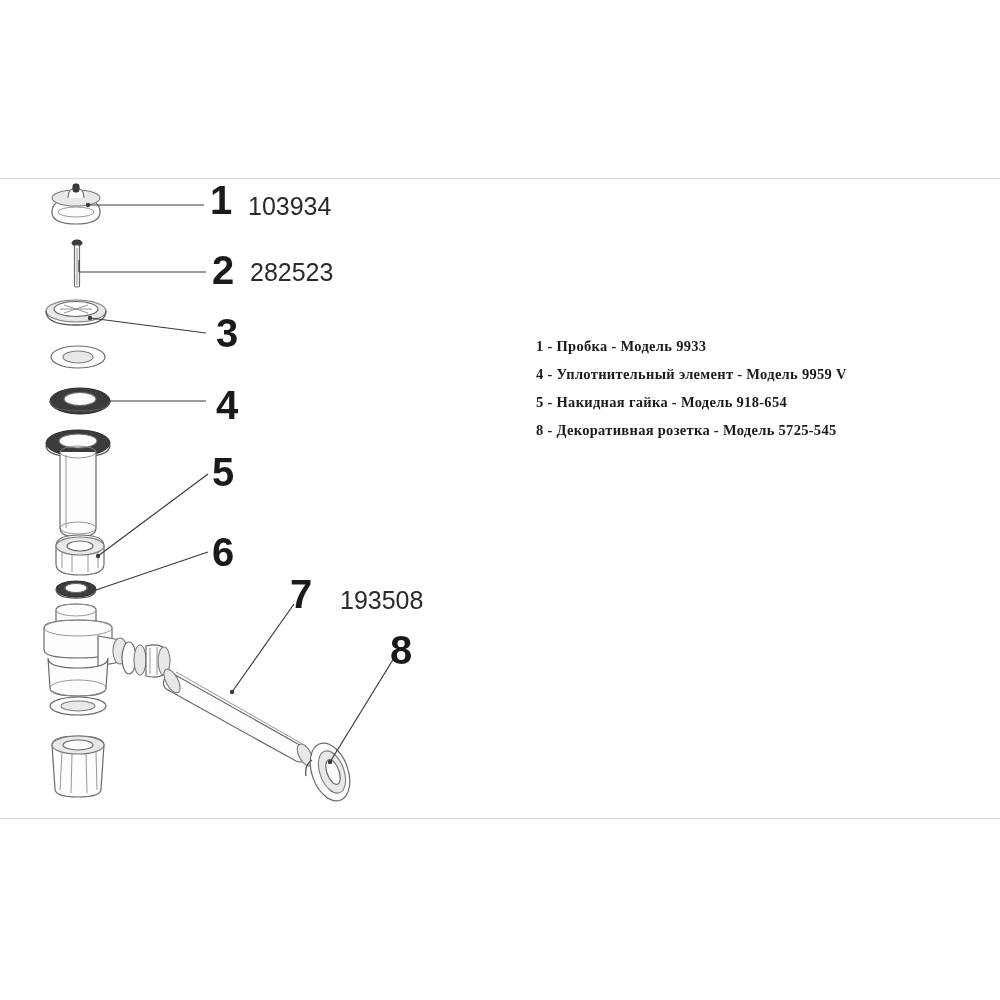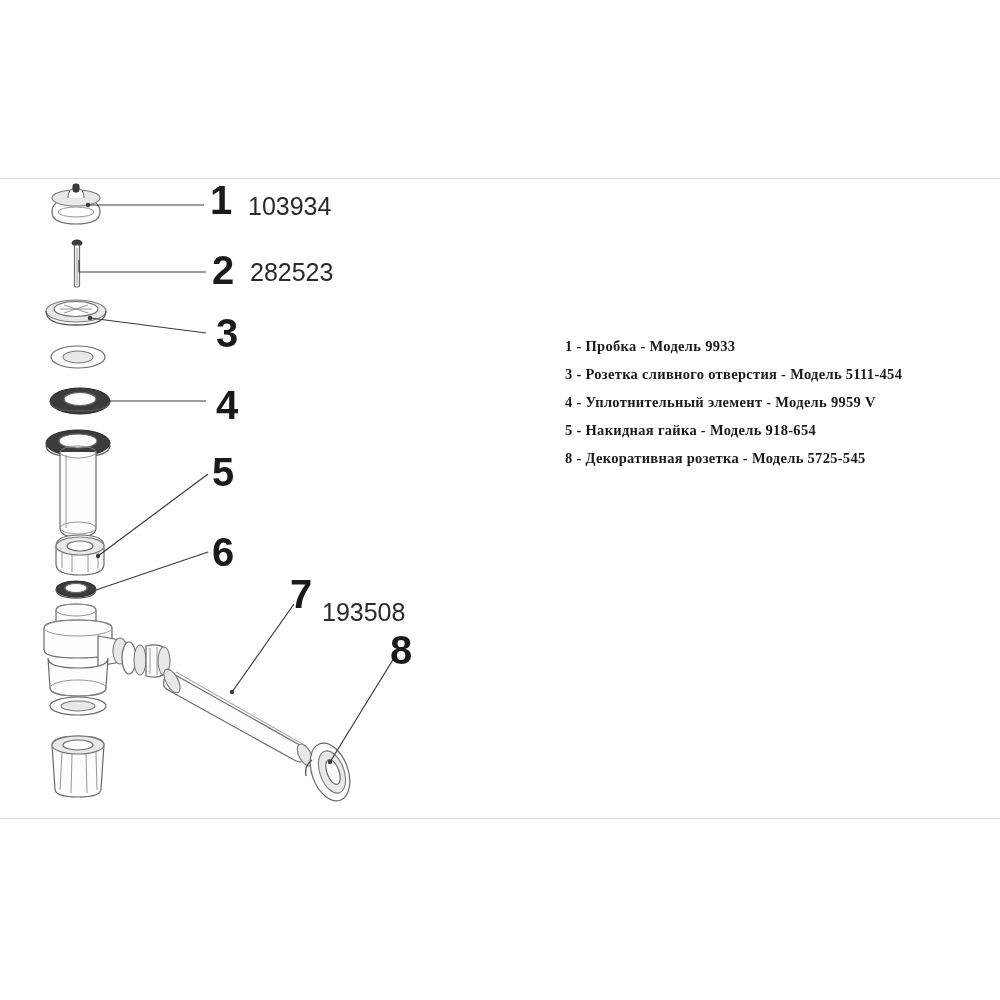--- a/index.html
+++ b/index.html
@@ -50,21 +50,20 @@
     width: 440px;
   }
   .legend-item {
     font-family: "Liberation Serif", serif;
     font-weight: bold;
     font-size: 14.5px;
     color: #1a1a1a;
     letter-spacing: 0.3px;
     margin-bottom: 11px;
     white-space: nowrap;
-    margin-left: 29px;
   }
 
   svg.art {
     position: absolute;
     left: 0;
     top: 0;
     width: 1000px;
     height: 1000px;
     pointer-events: none;
   }
@@ -214,25 +213,24 @@
 
   <div class="callout-num" style="left:212px; top:250px;">2</div>
   <div class="callout-code" style="left:250px; top:260px;">282523</div>
 
   <div class="callout-num" style="left:216px; top:313px;">3</div>
   <div class="callout-num" style="left:216px; top:385px;">4</div>
   <div class="callout-num" style="left:212px; top:452px;">5</div>
   <div class="callout-num" style="left:212px; top:532px;">6</div>
 
   <div class="callout-num" style="left:290px; top:574px;">7</div>
-  <div class="callout-code" style="left:322px; top:588px;margin-top:12px;">193508</div>
+  <div class="callout-code" style="left:340px; top:588px;">193508</div>
 
   <div class="callout-num" style="left:390px; top:630px;">8</div>
 
   <div id="legend">
     <div class="legend-item">1 - Пробка - Модель 9933</div>
-    <div class="legend-item">3 - Розетка сливного отверстия - Модель 5111-454</div>
     <div class="legend-item">4 - Уплотнительный элемент - Модель 9959 V</div>
     <div class="legend-item">5 - Накидная гайка - Модель 918-654</div>
     <div class="legend-item">8 - Декоративная розетка - Модель 5725-545</div>
   </div>
 
 </div>
 
 </body></html>

